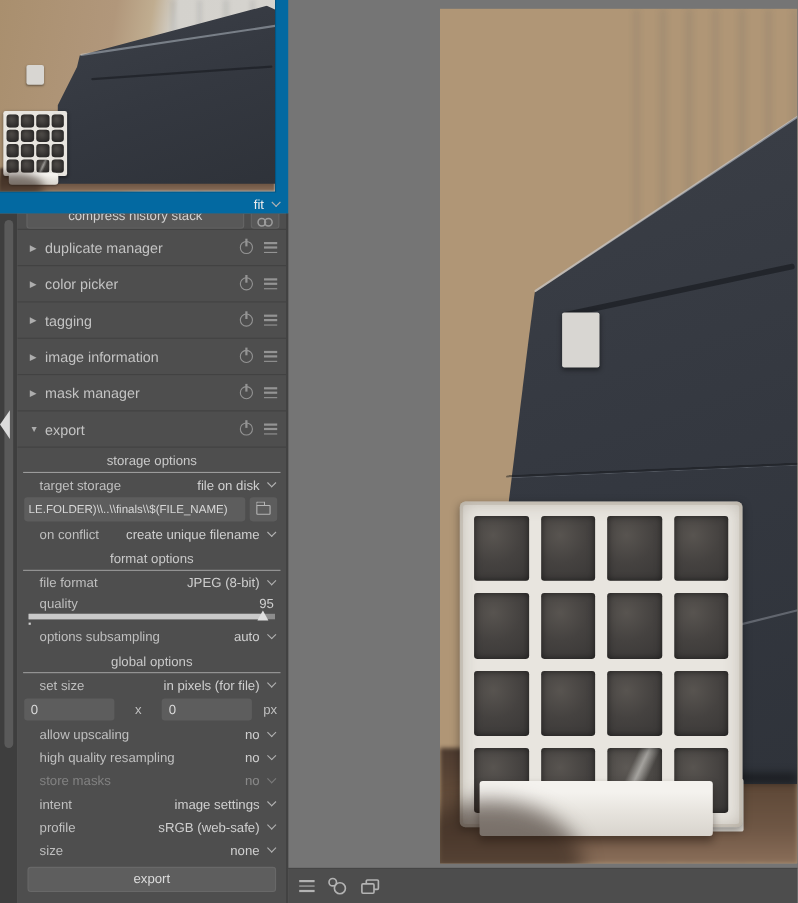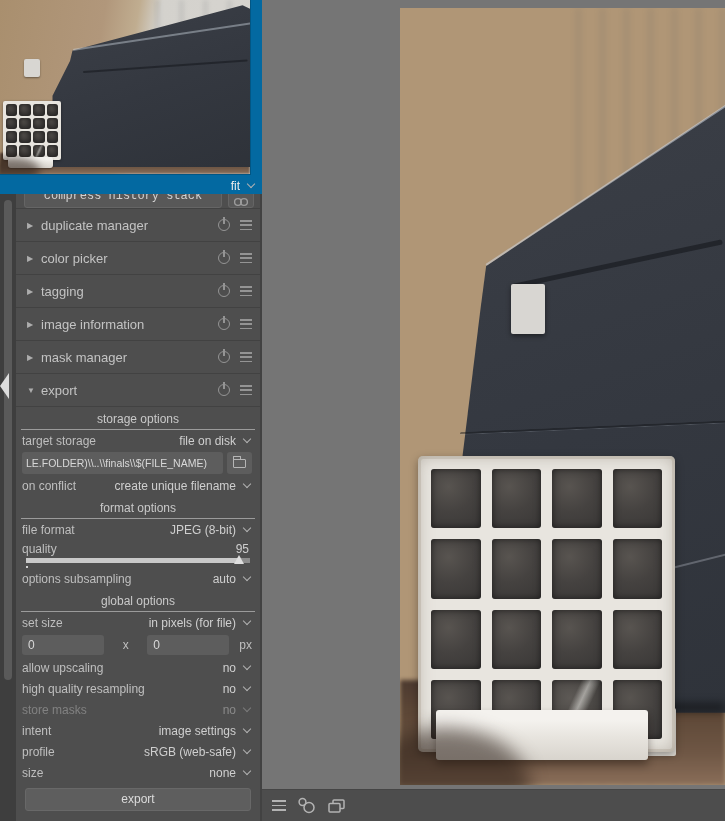--- a/index.html
+++ b/index.html
@@ -41,37 +41,37 @@
 
   
   .side-strip { position:absolute; left:0; top:194px; width:16px; bottom:0; background:#3e3e3e; z-index:4; }
   .scrollbar-thumb { position:absolute; left:4px; top:6px; width:8px; height:480px; background:#5a5a5a; border-radius:4px; }
   .collapse-arrow { position:absolute; left:0; top:373px; width:0; height:0; z-index:6;
       border-top:13px solid rgba(0,0,0,0); border-bottom:13px solid rgba(0,0,0,0); border-right:9px solid #dcdcdc; }
 
   .panel { position:absolute; left:16px; top:194px; width:246px; bottom:0; background:#4e4e4e;
            border-right:2px solid #424242; color:#c6c6c6; font-size:12px; z-index:4; }
 
-  .compress-row { height:14px; overflow:hidden; position:relative;font-family:Liberation Mono, monospace; }
+  .compress-row { height:14px; overflow:hidden; position:relative; }
   .compress-btn { position:absolute; left:8px; right:38px; top:-9px; height:23px; background:#585858;
       border:1px solid #656565; border-radius:3px; color:#d2d2d2; font-size:12px; text-align:center; line-height:21px; }
   .compress-icon-btn { position:absolute; right:6px; top:-9px; width:26px; height:23px; background:#585858;
       border:1px solid #656565; border-radius:3px; display:flex; align-items:flex-end; justify-content:center; }
 
   .module-row { height:33px; display:flex; align-items:center; padding:0 8px 0 11px; border-top:1px solid #424242; }
   .module-arrow { width:14px; font-size:8px; color:#adadad; }
   .module-label { flex:1; font-size:13px; color:#c3c3c3; }
   .reset-icon { width:12px; height:12px; border:1.3px solid #949494; border-radius:50%; position:relative; margin-right:10px; }
   .reset-icon::after { content:""; position:absolute; left:4px; top:-3px; width:1.5px; height:7px; background:#949494; }
   .presets-icon { width:12px; height:10px; display:flex; flex-direction:column; justify-content:space-between; }
   .presets-icon i { display:block; height:1.5px; background:#949494; }
 
   .export-body { border-top:1px solid #424242; }
   .shead { height:23px; line-height:24px; text-align:center; color:#c9c9c9; margin:0 5px; border-bottom:1px solid #9b9b9b; }
-  .frow { height:21px; display:flex; align-items:center; padding:0 8px 0 6px; }
+  .frow { height:21px; display:flex; align-items:center; padding:0 8px 0 20px; }
   .flabel { flex:1; color:#bfbfbf; }
   .fvalue { color:#cfcfcf; }
   .chev { width:6px; height:6px; border-right:1.6px solid #b2b2b2; border-bottom:1.6px solid #b2b2b2;
           transform:rotate(45deg); margin:-4px 2px 0 8px; }
   .frow.disabled { opacity:.45; }
 
   .path-row { height:24px; display:flex; align-items:center; padding:0 8px 0 6px; gap:4px; }
   .path-input { flex:1; height:22px; background:#5d5d5d; border:none; border-radius:3px; color:#d8d8d8;
       font-family:"Liberation Sans","DejaVu Sans",sans-serif; font-size:10.5px; padding:0 4px; outline:none; }
   .folder-btn { width:25px; height:22px; background:#5d5d5d; border-radius:3px; display:flex; align-items:center; justify-content:center; }

